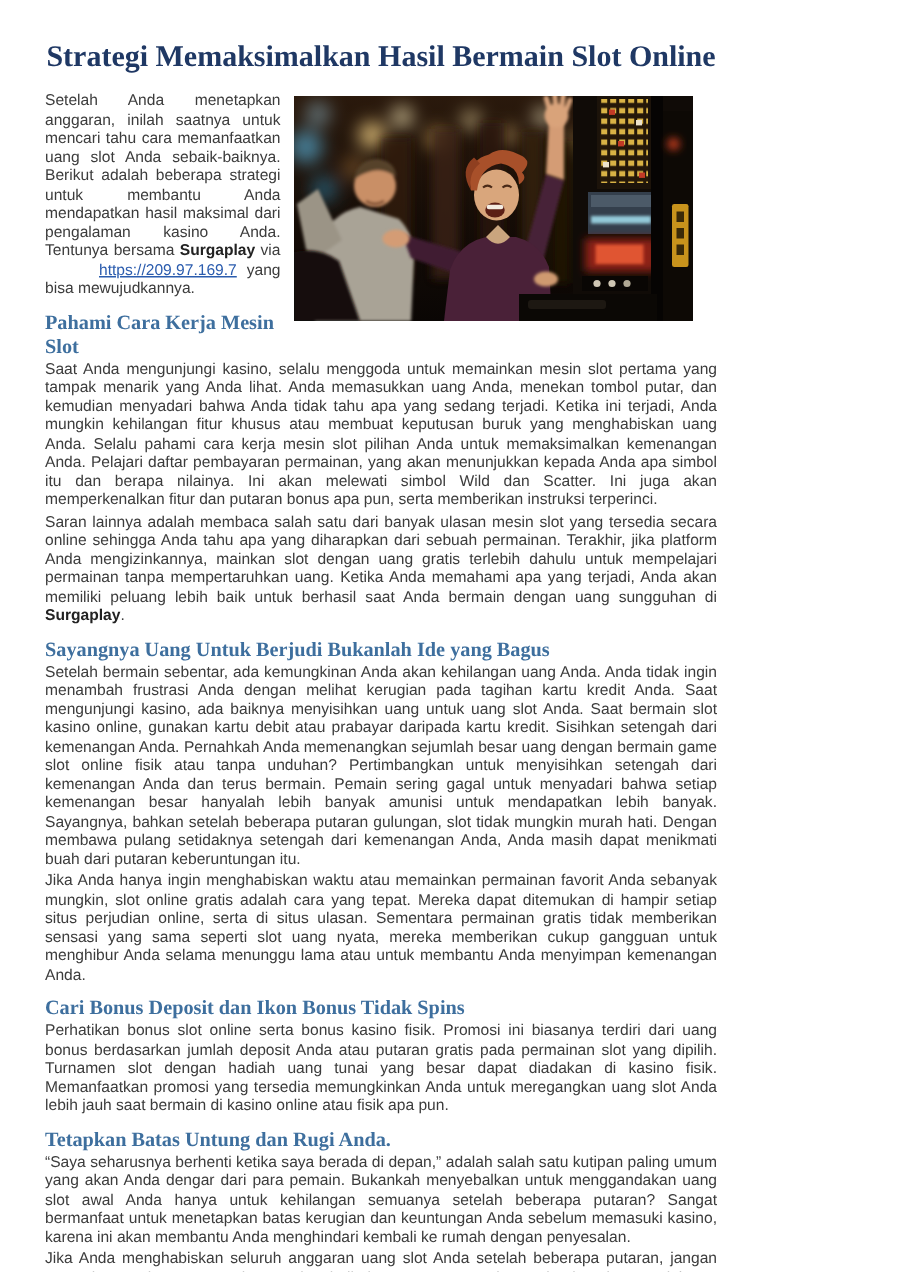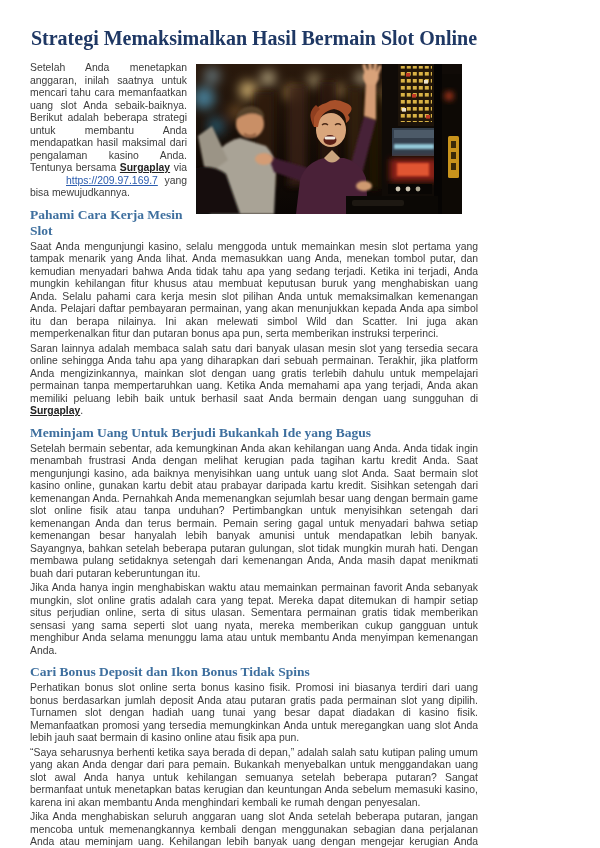--- a/index.html
+++ b/index.html
@@ -12,21 +12,21 @@
   }
   h2.sec-heading{
     font-family:"Liberation Serif",serif;
     font-weight:bold;font-size:13.5px;line-height:16px;
     color:#3e6f9e;margin:7px 0 2px 0;
   }
   p.body-para{
     font-size:10.4px;line-height:12.5px;color:#3c3c3c;
     text-align:justify;margin:0 0 2px 0;
   }
-  p.body-para b{color:#222222;text-decoration:underline;}
+  p.body-para b{color:#222222;}
   a.doc-link{color:#2b5cae;text-decoration:underline;cursor:pointer;padding-left:36px;}
   .photo-float{
     float:right;width:266px;height:150px;
     margin:2px 16px 6px 9px;
     background:#120c08;overflow:hidden;
   }
   .photo-float svg{display:block;}
 </style>
 </head>
 <body>
@@ -145,25 +145,26 @@
     </svg>
   </div>
 
   <p class="body-para"><span>Setelah Anda menetapkan anggaran, inilah saatnya untuk mencari tahu cara memanfaatkan uang slot Anda sebaik-baiknya. Berikut adalah beberapa strategi untuk membantu Anda mendapatkan hasil maksimal dari pengalaman kasino Anda. Tentunya bersama </span><b>Surgaplay</b><span> via </span><a class="doc-link">https://209.97.169.7</a><span> yang bisa mewujudkannya.</span></p>
 
   <h2 class="sec-heading">Pahami Cara Kerja Mesin Slot</h2>
   <p class="body-para">Saat Anda mengunjungi kasino, selalu menggoda untuk memainkan mesin slot pertama yang tampak menarik yang Anda lihat. Anda memasukkan uang Anda, menekan tombol putar, dan kemudian menyadari bahwa Anda tidak tahu apa yang sedang terjadi. Ketika ini terjadi, Anda mungkin kehilangan fitur khusus atau membuat keputusan buruk yang menghabiskan uang Anda. Selalu pahami cara kerja mesin slot pilihan Anda untuk memaksimalkan kemenangan Anda. Pelajari daftar pembayaran permainan, yang akan menunjukkan kepada Anda apa simbol itu dan berapa nilainya. Ini akan melewati simbol Wild dan Scatter. Ini juga akan memperkenalkan fitur dan putaran bonus apa pun, serta memberikan instruksi terperinci.</p>
 
   <p class="body-para"><span>Saran lainnya adalah membaca salah satu dari banyak ulasan mesin slot yang tersedia secara online sehingga Anda tahu apa yang diharapkan dari sebuah permainan. Terakhir, jika platform Anda mengizinkannya, mainkan slot dengan uang gratis terlebih dahulu untuk mempelajari permainan tanpa mempertaruhkan uang. Ketika Anda memahami apa yang terjadi, Anda akan memiliki peluang lebih baik untuk berhasil saat Anda bermain dengan uang sungguhan di </span><b>Surgaplay</b><span>.</span></p>
 
-  <h2 class="sec-heading">Meminjam Uang Untuk Berjudi Bukankah Ide yang Bagus</h2>
+  <h2 class="sec-heading">Sayangnya Uang Untuk Berjudi Bukanlah Ide yang Bagus</h2>
   <p class="body-para">Setelah bermain sebentar, ada kemungkinan Anda akan kehilangan uang Anda. Anda tidak ingin menambah frustrasi Anda dengan melihat kerugian pada tagihan kartu kredit Anda. Saat mengunjungi kasino, ada baiknya menyisihkan uang untuk uang slot Anda. Saat bermain slot kasino online, gunakan kartu debit atau prabayar daripada kartu kredit. Sisihkan setengah dari kemenangan Anda. Pernahkah Anda memenangkan sejumlah besar uang dengan bermain game slot online fisik atau tanpa unduhan? Pertimbangkan untuk menyisihkan setengah dari kemenangan Anda dan terus bermain. Pemain sering gagal untuk menyadari bahwa setiap kemenangan besar hanyalah lebih banyak amunisi untuk mendapatkan lebih banyak. Sayangnya, bahkan setelah beberapa putaran gulungan, slot tidak mungkin murah hati. Dengan membawa pulang setidaknya setengah dari kemenangan Anda, Anda masih dapat menikmati buah dari putaran keberuntungan itu.</p>
 
   <p class="body-para">Jika Anda hanya ingin menghabiskan waktu atau memainkan permainan favorit Anda sebanyak mungkin, slot online gratis adalah cara yang tepat. Mereka dapat ditemukan di hampir setiap situs perjudian online, serta di situs ulasan. Sementara permainan gratis tidak memberikan sensasi yang sama seperti slot uang nyata, mereka memberikan cukup gangguan untuk menghibur Anda selama menunggu lama atau untuk membantu Anda menyimpan kemenangan Anda.</p>
 
   <h2 class="sec-heading">Cari Bonus Deposit dan Ikon Bonus Tidak Spins</h2>
   <p class="body-para">Perhatikan bonus slot online serta bonus kasino fisik. Promosi ini biasanya terdiri dari uang bonus berdasarkan jumlah deposit Anda atau putaran gratis pada permainan slot yang dipilih. Turnamen slot dengan hadiah uang tunai yang besar dapat diadakan di kasino fisik. Memanfaatkan promosi yang tersedia memungkinkan Anda untuk meregangkan uang slot Anda lebih jauh saat bermain di kasino online atau fisik apa pun.</p>
 
+  <h2 class="sec-heading">Tetapkan Batas Untung dan Rugi Anda.</h2>
   <p class="body-para">“Saya seharusnya berhenti ketika saya berada di depan,” adalah salah satu kutipan paling umum yang akan Anda dengar dari para pemain. Bukankah menyebalkan untuk menggandakan uang slot awal Anda hanya untuk kehilangan semuanya setelah beberapa putaran? Sangat bermanfaat untuk menetapkan batas kerugian dan keuntungan Anda sebelum memasuki kasino, karena ini akan membantu Anda menghindari kembali ke rumah dengan penyesalan.</p>
 
   <p class="body-para"><span>Jika Anda menghabiskan seluruh anggaran uang slot Anda setelah beberapa putaran, jangan mencoba untuk memenangkannya kembali dengan menggunakan sebagian dana perjalanan Anda atau meminjam uang. Kehilangan lebih banyak uang dengan mengejar kerugian Anda hanya akan meningkatkan frustrasi Anda. Maka, bergabunglah dengan </span><b>Surgaplay</b><span> agar kesempatan menang jackpot dapat menjadi solusi bagi kekalahan yang mungkin telah terjadi.</span></p>
 
 </div>
 
 </body></html>

